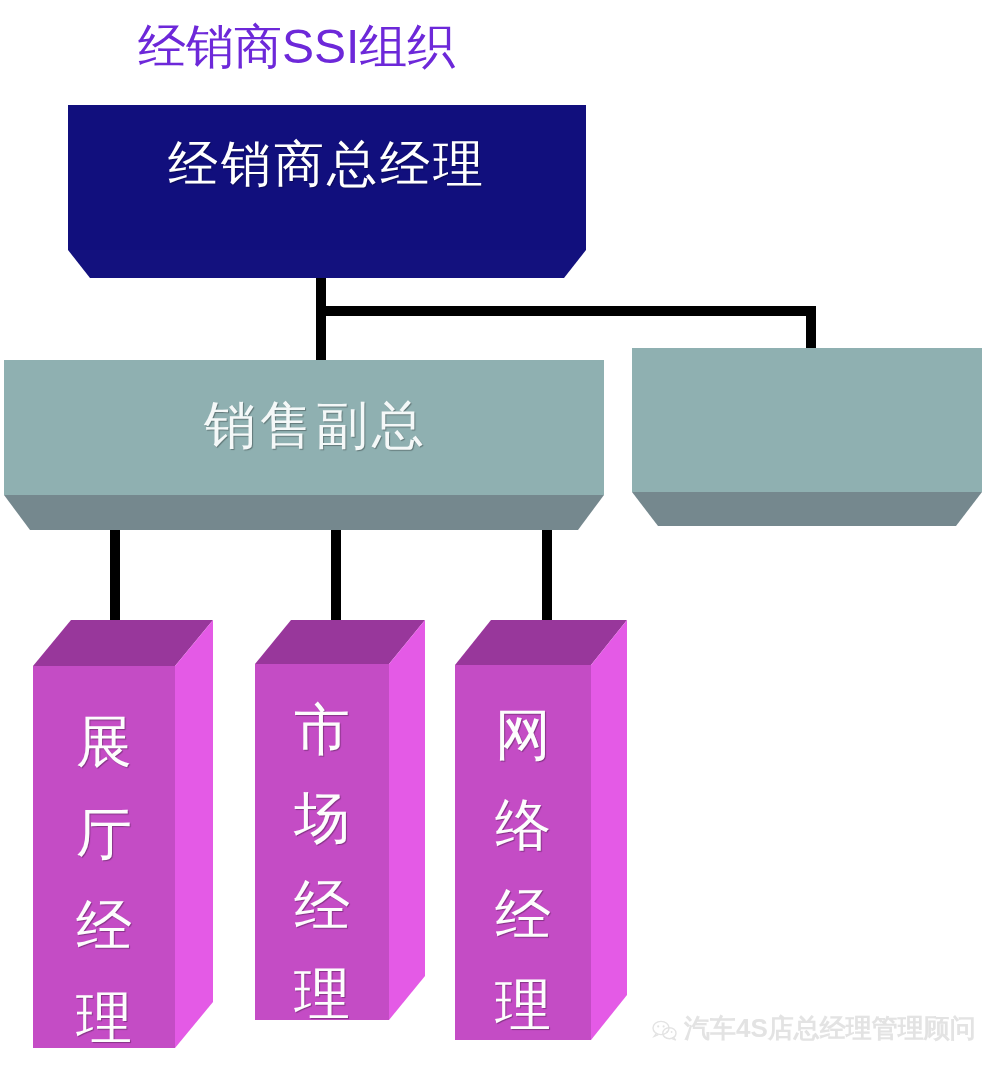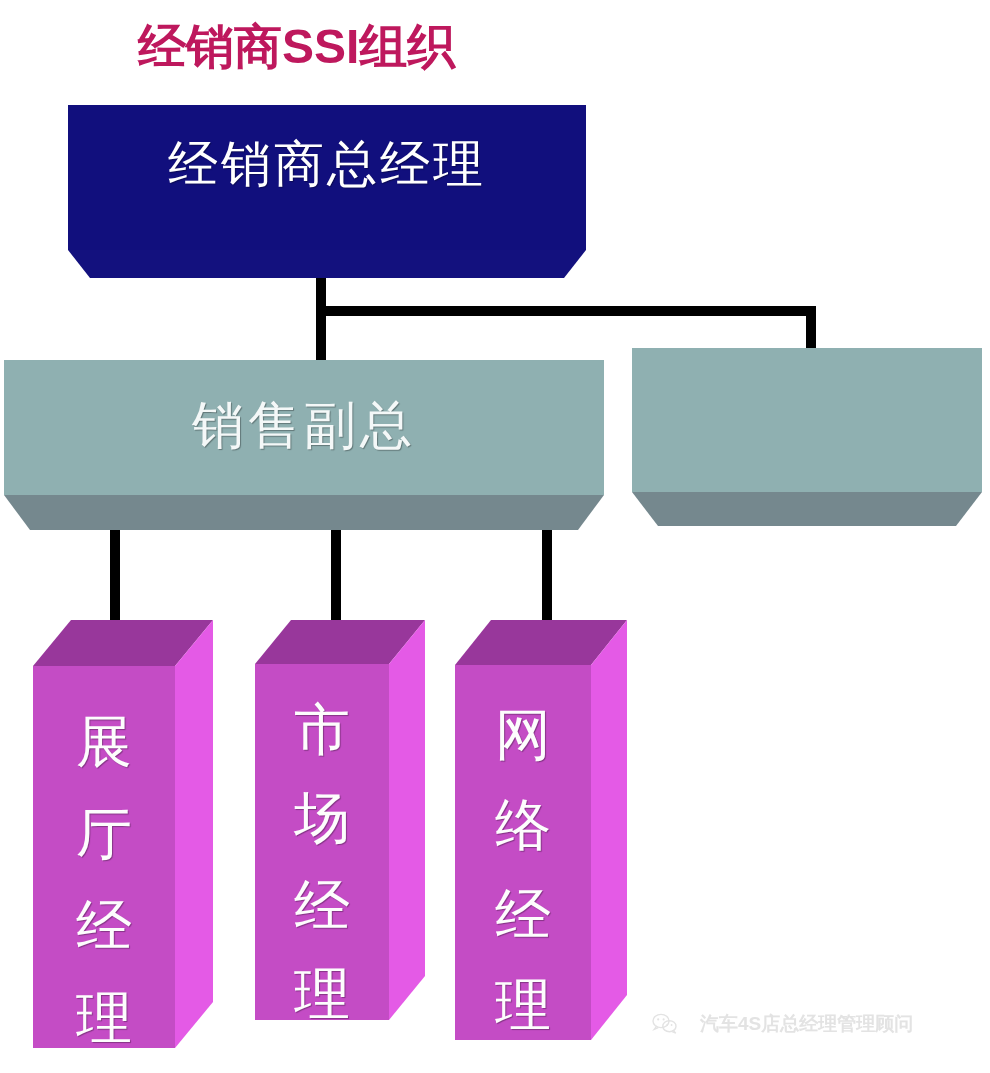--- a/index.html
+++ b/index.html
@@ -17,25 +17,25 @@
     background: #ffffff;
     overflow: hidden;
   }
 
   
   #chart-title {
     position: absolute;
     left: 138px;
     top: 18px;
     font-family: "Liberation Sans", "DejaVu Sans", sans-serif;
-    font-weight: bold;
+    font-weight: normal;
     font-size: 48px;
     line-height: 58px;
     letter-spacing: 0px;
-    color: #be185d;
+    color: #6d28d9;
     white-space: nowrap;
     text-align: center;
   }
 
   
   .connector {
     position: absolute;
     background: #000000;
   }
 
@@ -120,24 +120,24 @@
   .prism .label {
     color: #fdfdfd;
     letter-spacing: 0px;
   }
 
   
   #watermark {
     position: absolute;
     display: flex;
     align-items: center;
-    gap: 22px;
+    gap: 6px;
     color: #e3e3e3;
     font-family: "Liberation Sans", "DejaVu Sans", sans-serif;
-    font-size: 19px;
+    font-size: 26px;
     font-weight: bold;
     white-space: nowrap;
     user-select: none;
   }
   #watermark .wm-icon {
     display: inline-block;
     width: 26px;
     height: 22px;
   }
 </style>
@@ -160,21 +160,21 @@
 
   <div class="node slab-blue" style="left:68px; top:105px; width:518px; height:173px;">
     <div class="face"></div>
     <div class="shadow"></div>
     <div class="node-label label">经销商总经理</div>
   </div>
 
   <div class="node slab-gray" style="left:4px; top:360px; width:600px; height:170px;">
     <div class="face" style="height:135px;"></div>
     <div class="skirt" style="top:135px; height:35px;"></div>
-    <div class="node-label label" style="top:34px; font-size:52px; line-height:64px;">销售副总</div>
+    <div class="node-label label" style="top:34px; font-size:52px; line-height:64px;padding-left:12px;">销售副总</div>
   </div>
 
   <div class="node slab-gray" style="left:632px; top:348px; width:350px; height:178px;">
     <div class="face" style="height:144px;"></div>
     <div class="skirt" style="top:144px; height:34px;"></div>
   </div>
 
   <div class="prism" style="left:33px; top:620px; width:180px; height:428px;">
     <div class="top" style="left:0; top:0; width:180px; height:46px; clip-path:polygon(38px 0, 180px 0, 142px 46px, 0 46px);"></div>
     <div class="side" style="left:142px; top:0; width:38px; height:428px; clip-path:polygon(38px 0, 38px 382px, 0 428px, 0 46px);"></div>

